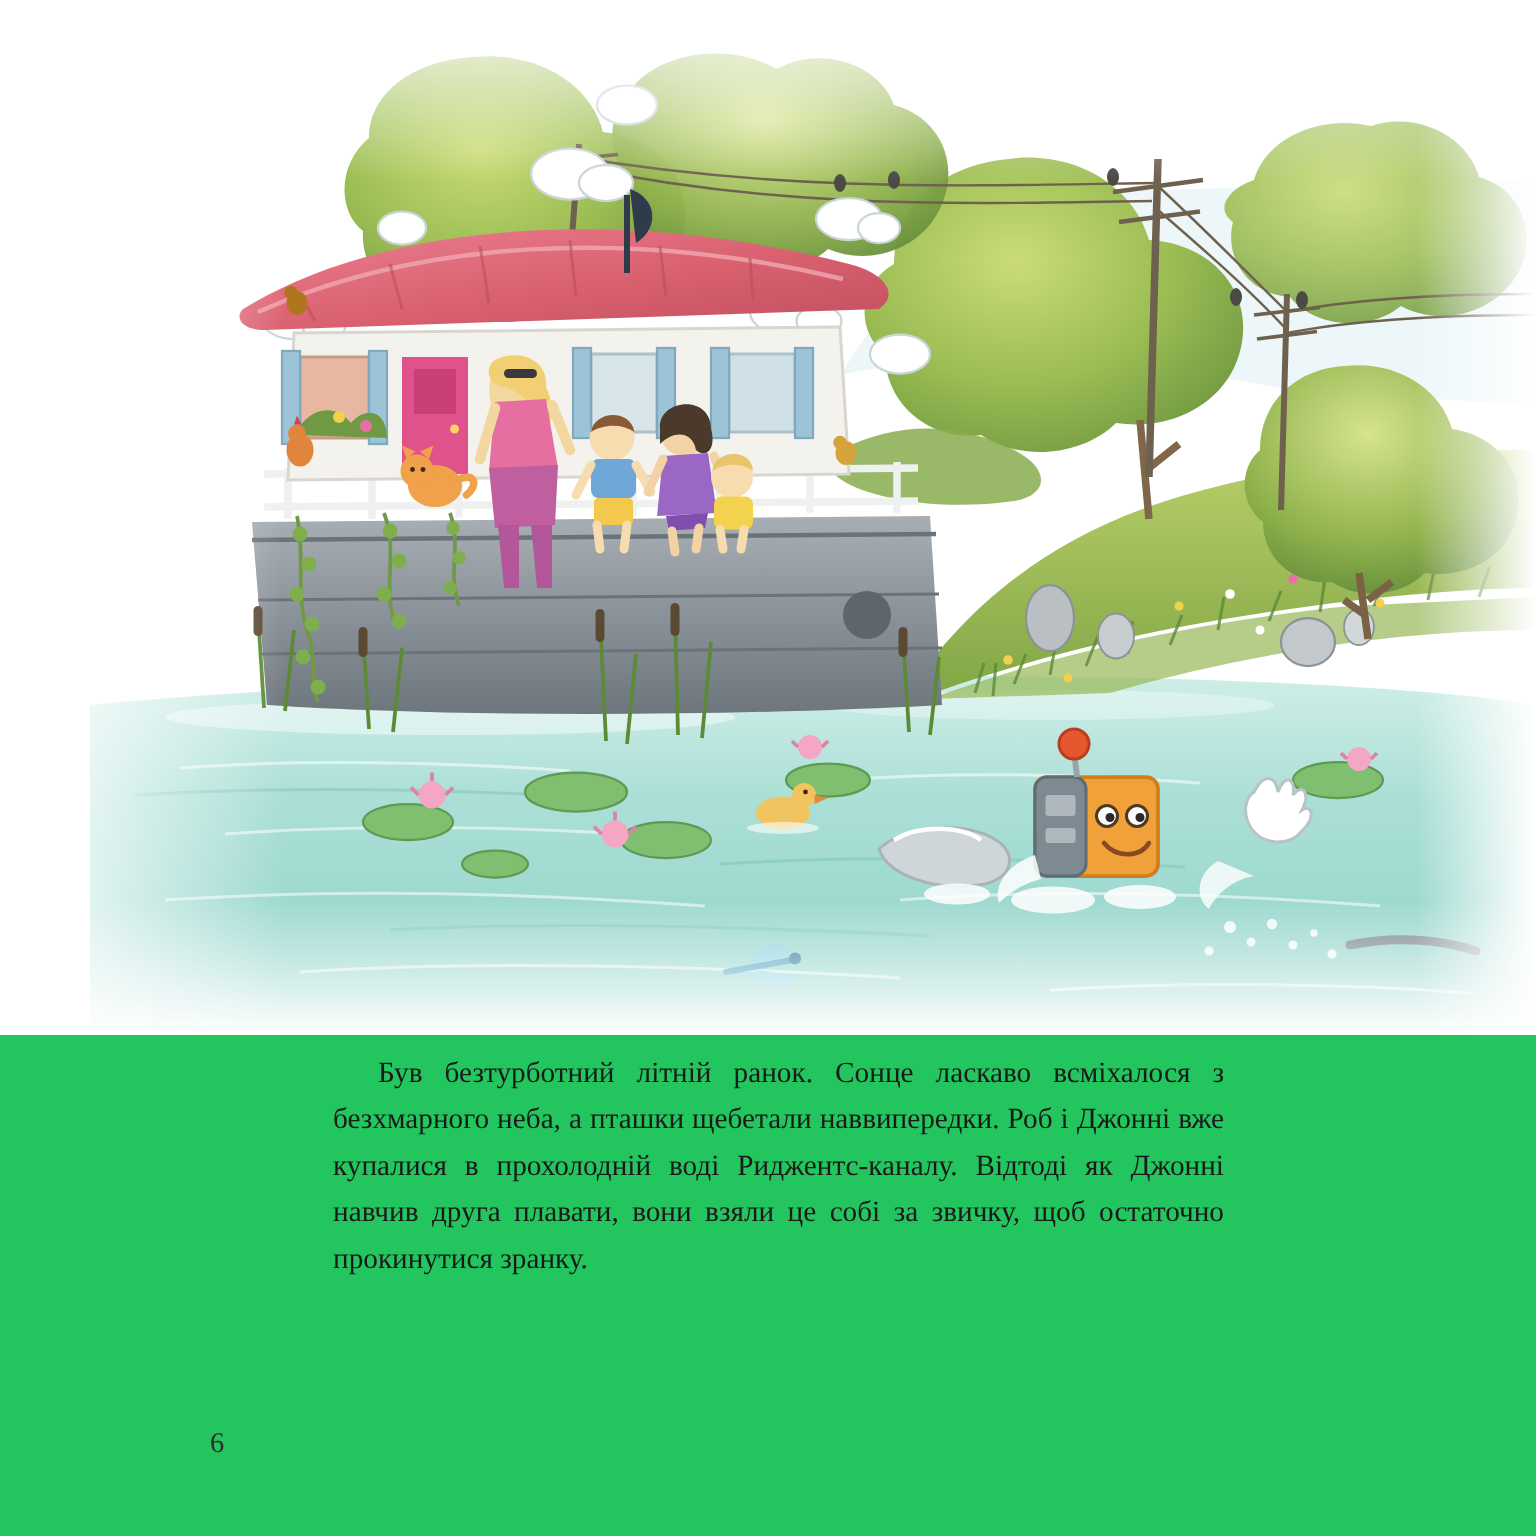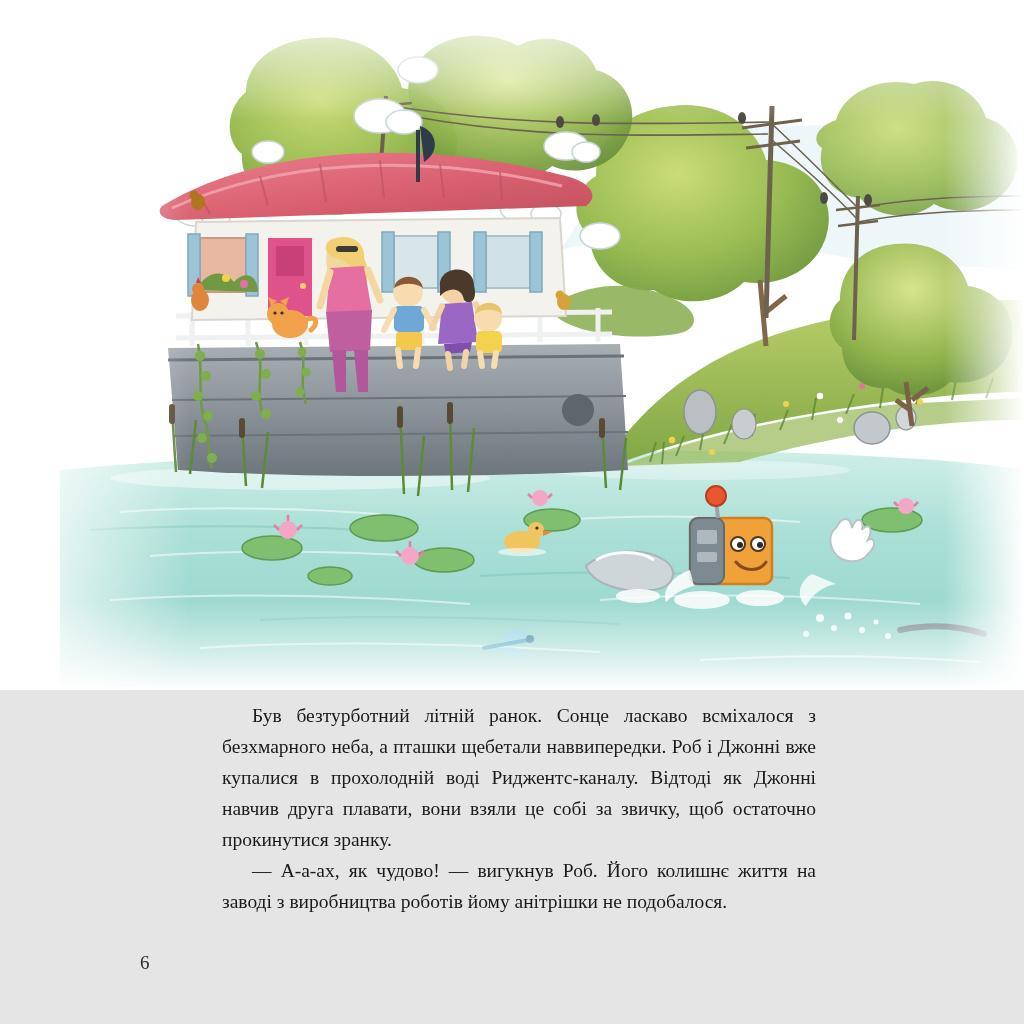--- a/index.html
+++ b/index.html
@@ -10,21 +10,21 @@
   body {
     width: 1024px;
     height: 1024px;
     overflow: hidden;
     font-family: "Liberation Serif", serif;
   }
   .page {
     position: relative;
     width: 1024px;
     height: 1024px;
-    background: #e5e5e5;
+    background: #22c55e;
   }
 
   
   .illustration {
     position: absolute;
     left: 0;
     top: 0;
     width: 1024px;
     height: 690px;
     overflow: hidden;
@@ -486,18 +486,17 @@
 
       <rect x="0" y="0" width="190" height="690" fill="url(#edgeFadeL)"></rect>
       <rect x="0" y="0" width="1024" height="120" fill="url(#edgeFadeT)"></rect>
       <rect x="0" y="600" width="1024" height="90" fill="url(#edgeFadeB)"></rect>
       <rect x="944" y="0" width="80" height="690" fill="url(#edgeFadeR)"></rect>
     </svg>
   </div>
 
   <div class="textblock">
     <p>Був безтурботний літній ранок. Сонце ласкаво всміхалося з безхмарного неба, а пташки щебетали наввипередки. Роб і Джонні вже купалися в прохолодній воді Риджентс-каналу. Відтоді як Джонні навчив друга плавати, вони взяли це собі за звичку, щоб остаточно прокинутися зранку.</p>
-    <p class="dash">— А-а-ах, як чудово! — вигукнув Роб. Його колишнє життя на заводі з виробництва роботів йому анітрішки не подобалося.</p>
   </div>
 
   <div class="folio">6</div>
 
 </div>
 
 </body></html>

